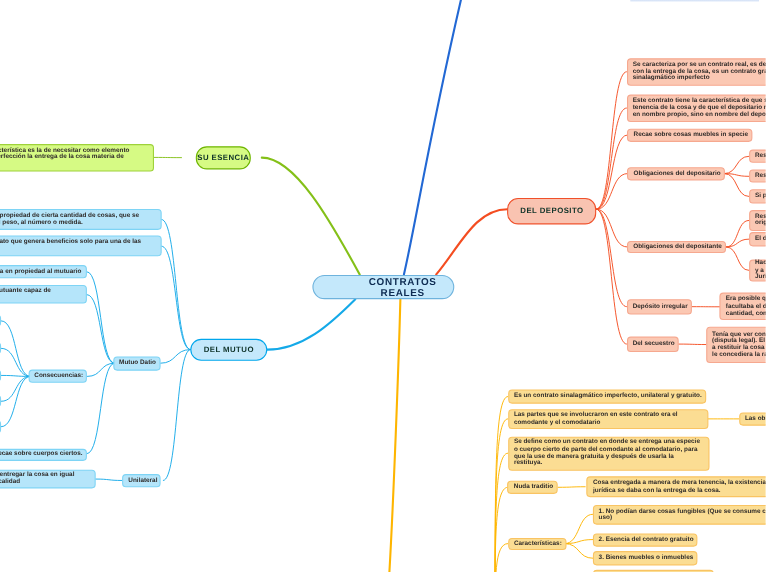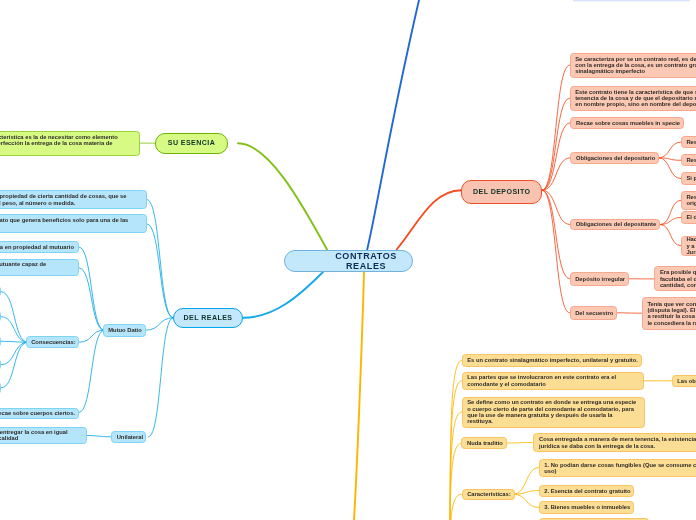--- a/index.html
+++ b/index.html
@@ -64,30 +64,30 @@
     <path d="M 461.5,494.2 C 449.5,494.2 450.0,524.9 450.0,575.0" fill="none" stroke="#feb500" stroke-width="0.85" stroke-linecap="round"></path>
     <path d="M 643.5,380.8 C 658.9,380.8 656.1,380.8 671.5,380.8" fill="none" stroke="#feb500" stroke-width="0.85" stroke-linecap="round"></path>
     <path d="M 507.3,443.0 C 520.9,443.0 518.4,442.5 532.0,442.5" fill="none" stroke="#feb500" stroke-width="0.85" stroke-linecap="round"></path>
     <path d="M 513.5,494.2 C 527.5,494.2 525.0,467.5 539.0,467.5" fill="none" stroke="#feb500" stroke-width="0.85" stroke-linecap="round"></path>
     <path d="M 513.5,494.2 C 527.5,494.2 525.0,490.5 539.0,490.5" fill="none" stroke="#feb500" stroke-width="0.85" stroke-linecap="round"></path>
     <path d="M 513.5,494.2 C 527.5,494.2 525.0,507.5 539.0,507.5" fill="none" stroke="#feb500" stroke-width="0.85" stroke-linecap="round"></path>
   </svg>
   <div class="node root" style="left:284.4px;top:249.5px;width:128.4px;height:22px;background:#c4e8fb;border-color:#6eb3dd;">
       <span>CONTRATOS REALES</span>
     </div>
-  <div class="node brn" style="left:155px;top:133px;width:73px;height:20.5px;background:#d6fa84;border-color:#6eb500;">
+  <div class="node brn" style="left:178px;top:133px;width:50px;height:20.5px;background:#d6fa84;border-color:#6eb500;">
       <span>SU ESENCIA</span>
     </div>
   <div class="node leaf prel" style="left:-28.5px;top:130.5px;width:168.6px;height:25px;background:#d6fa84;border-color:#9ed23a;">
       <span>Su característica es la de necesitar como elemento
 de su perfección la entrega de la cosa materia de
 él.</span>
     </div>
   <div class="node brn" style="left:173px;top:307.5px;width:70px;height:20.5px;background:#c4e8fb;border-color:#00a6ec;">
-      <span>DEL REALES</span>
+      <span>DEL MUTUO</span>
     </div>
   <div class="node leaf prel" style="left:-49.3px;top:190px;width:196.5px;height:19px;background:#b5e5fa;border-color:#7ed4f5;">
       <span>Se transfiere la propiedad de cierta cantidad de cosas, que se
 pueden pesar al peso, al número o medida.</span>
     </div>
   <div class="node leaf prel" style="left:-38.1px;top:214.3px;width:185.3px;height:18.5px;background:#b5e5fa;border-color:#7ed4f5;">
       <span>Es un contrato que genera beneficios solo para una de las
 partes</span>
     </div>
   <div class="node leaf nowrap" style="left:-53.5px;top:240.9px;width:132.4px;height:12.6px;background:#b5e5fa;border-color:#7ed4f5;">

